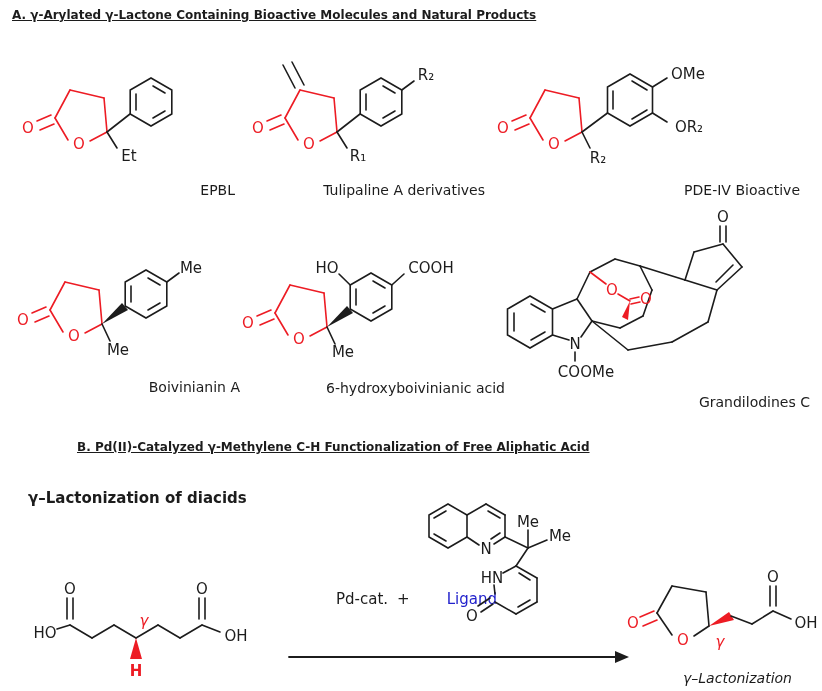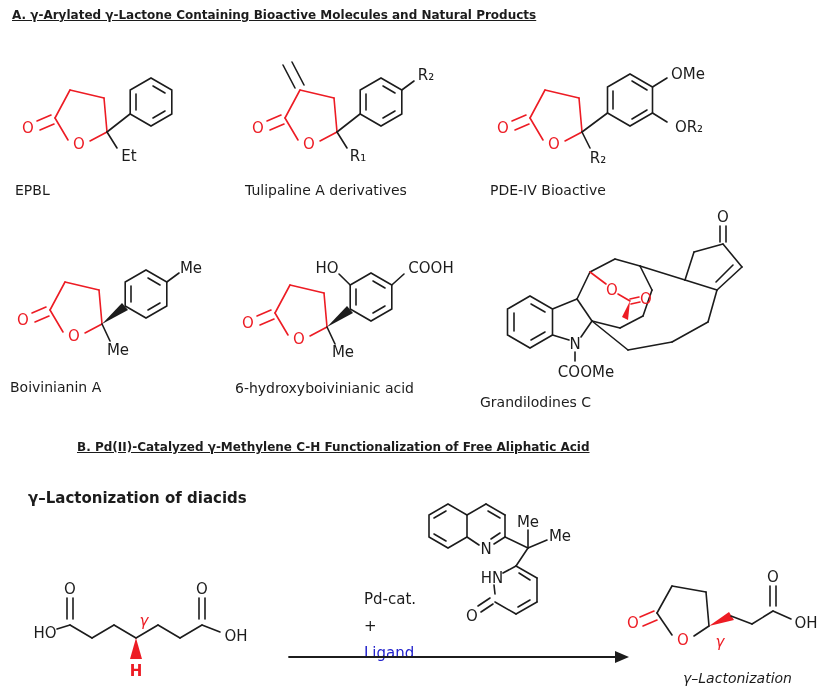--- a/index.html
+++ b/index.html
@@ -3,22 +3,22 @@
 <meta charset="utf-8">
 <style>
   :root{ --ink:#1c1c1c; --red:#ed1c24; --blue:#2222cc; --bg:#ffffff; }
   html,body{margin:0;padding:0;background:#fff;}
   .figure{position:relative;width:822px;height:691px;background:var(--bg);
           font-family:"DejaVu Sans", sans-serif;color:var(--ink);overflow:hidden;}
   .heading{position:absolute;font-weight:bold;font-size:12px;text-decoration:underline;white-space:nowrap;}
   .subheading{position:absolute;font-weight:bold;font-size:15px;white-space:nowrap;}
   .mol{position:absolute;}
   .mol svg{display:block;}
-  .caption{font-size:14px;text-align:left;margin-top:4px;}
-  .reagents{position:absolute;display:flex;gap:9px;font-size:15px;align-items:baseline;flex-direction:column;}
+  .caption{font-size:14px;text-align:right;margin-top:4px;}
+  .reagents{position:absolute;display:flex;gap:9px;font-size:15px;align-items:baseline;}
   .reagents .lig{color:var(--blue);margin-left:28px;}
   .prodcap{position:absolute;font-size:14px;text-align:center;font-style:italic;}
   
   .bk{stroke:var(--ink);stroke-width:1.6;fill:none;stroke-linecap:round;}
   .rd{stroke:var(--red);stroke-width:1.6;fill:none;stroke-linecap:round;}
   .wb{fill:var(--ink);stroke:none;}
   .wr{fill:var(--red);stroke:none;}
   svg text{font-size:15px;text-anchor:middle;dominant-baseline:central;stroke:none;}
   .tk{fill:var(--ink);}
   .tr{fill:var(--red);}

